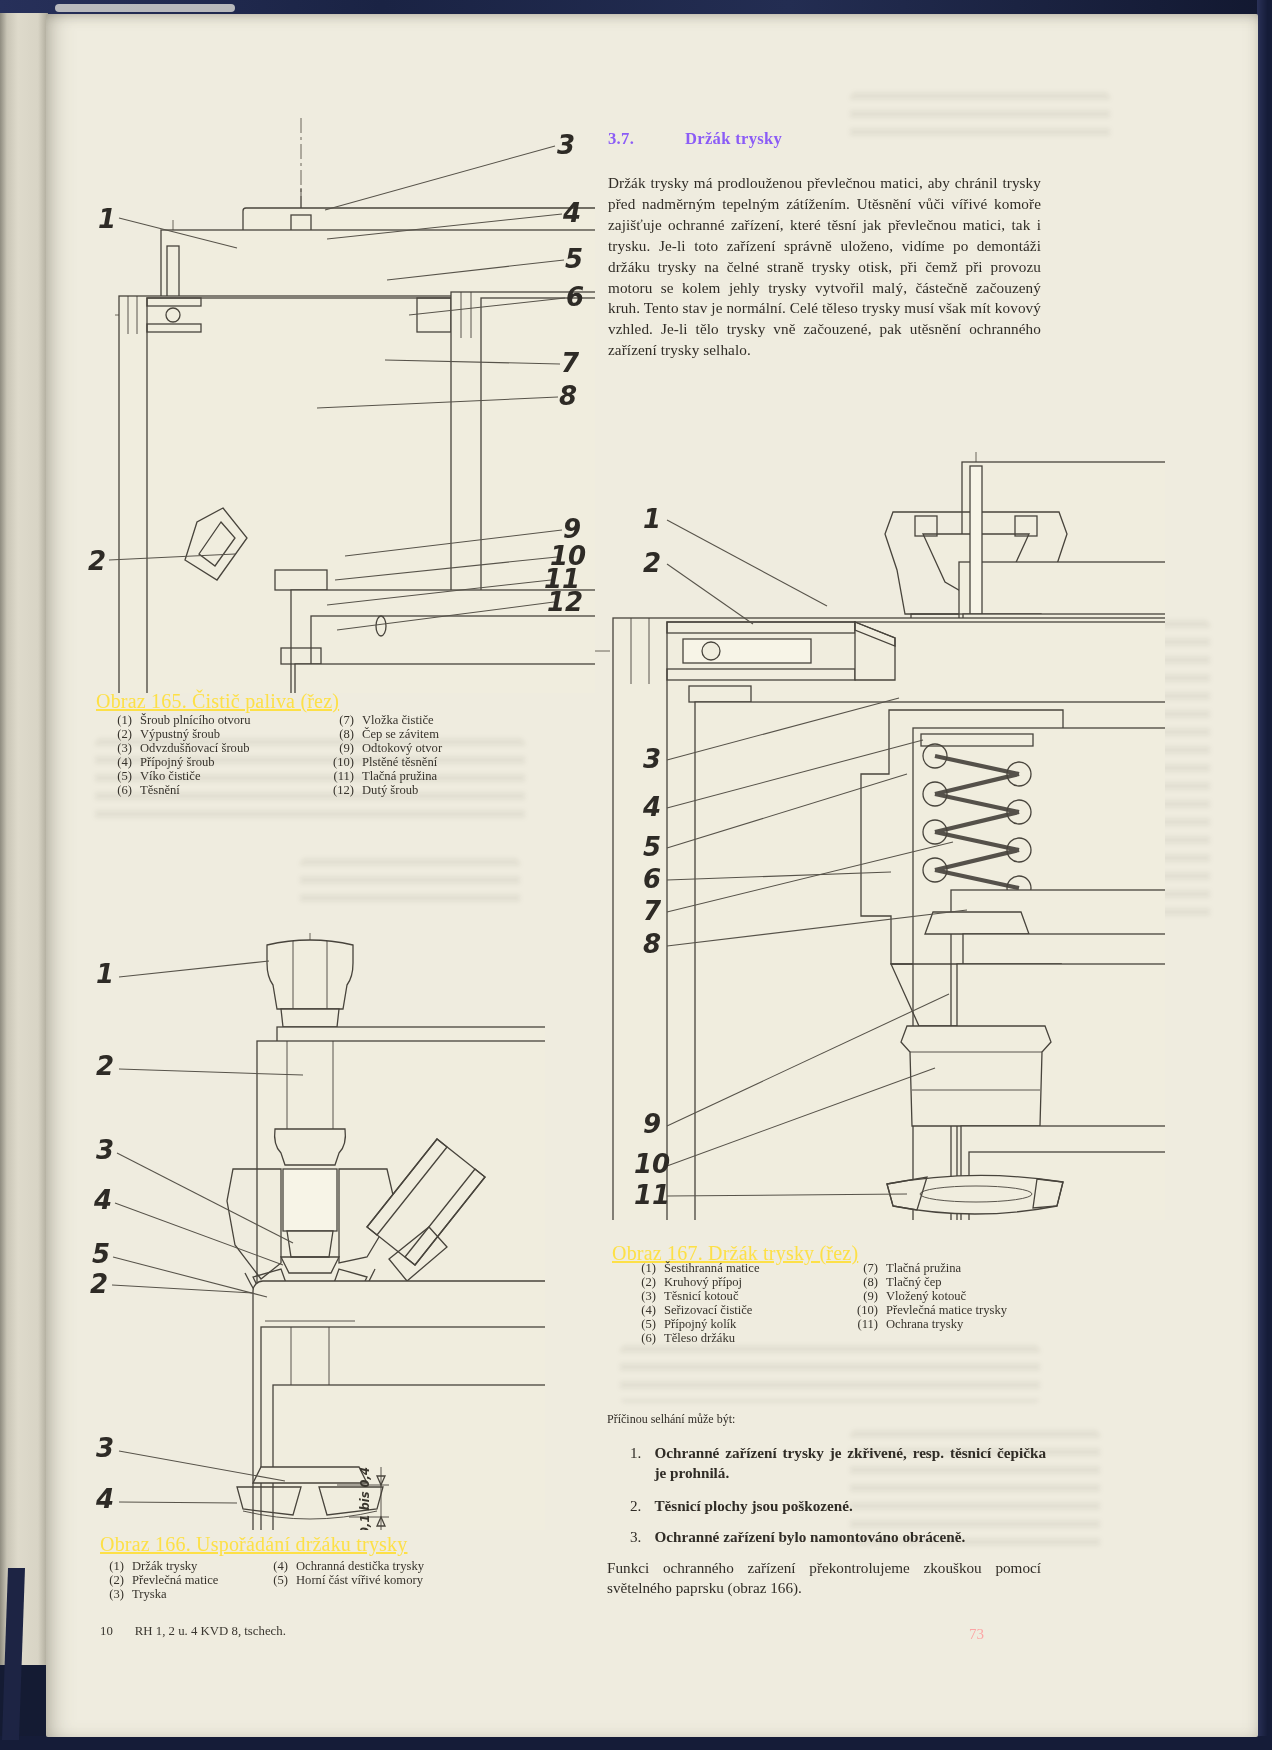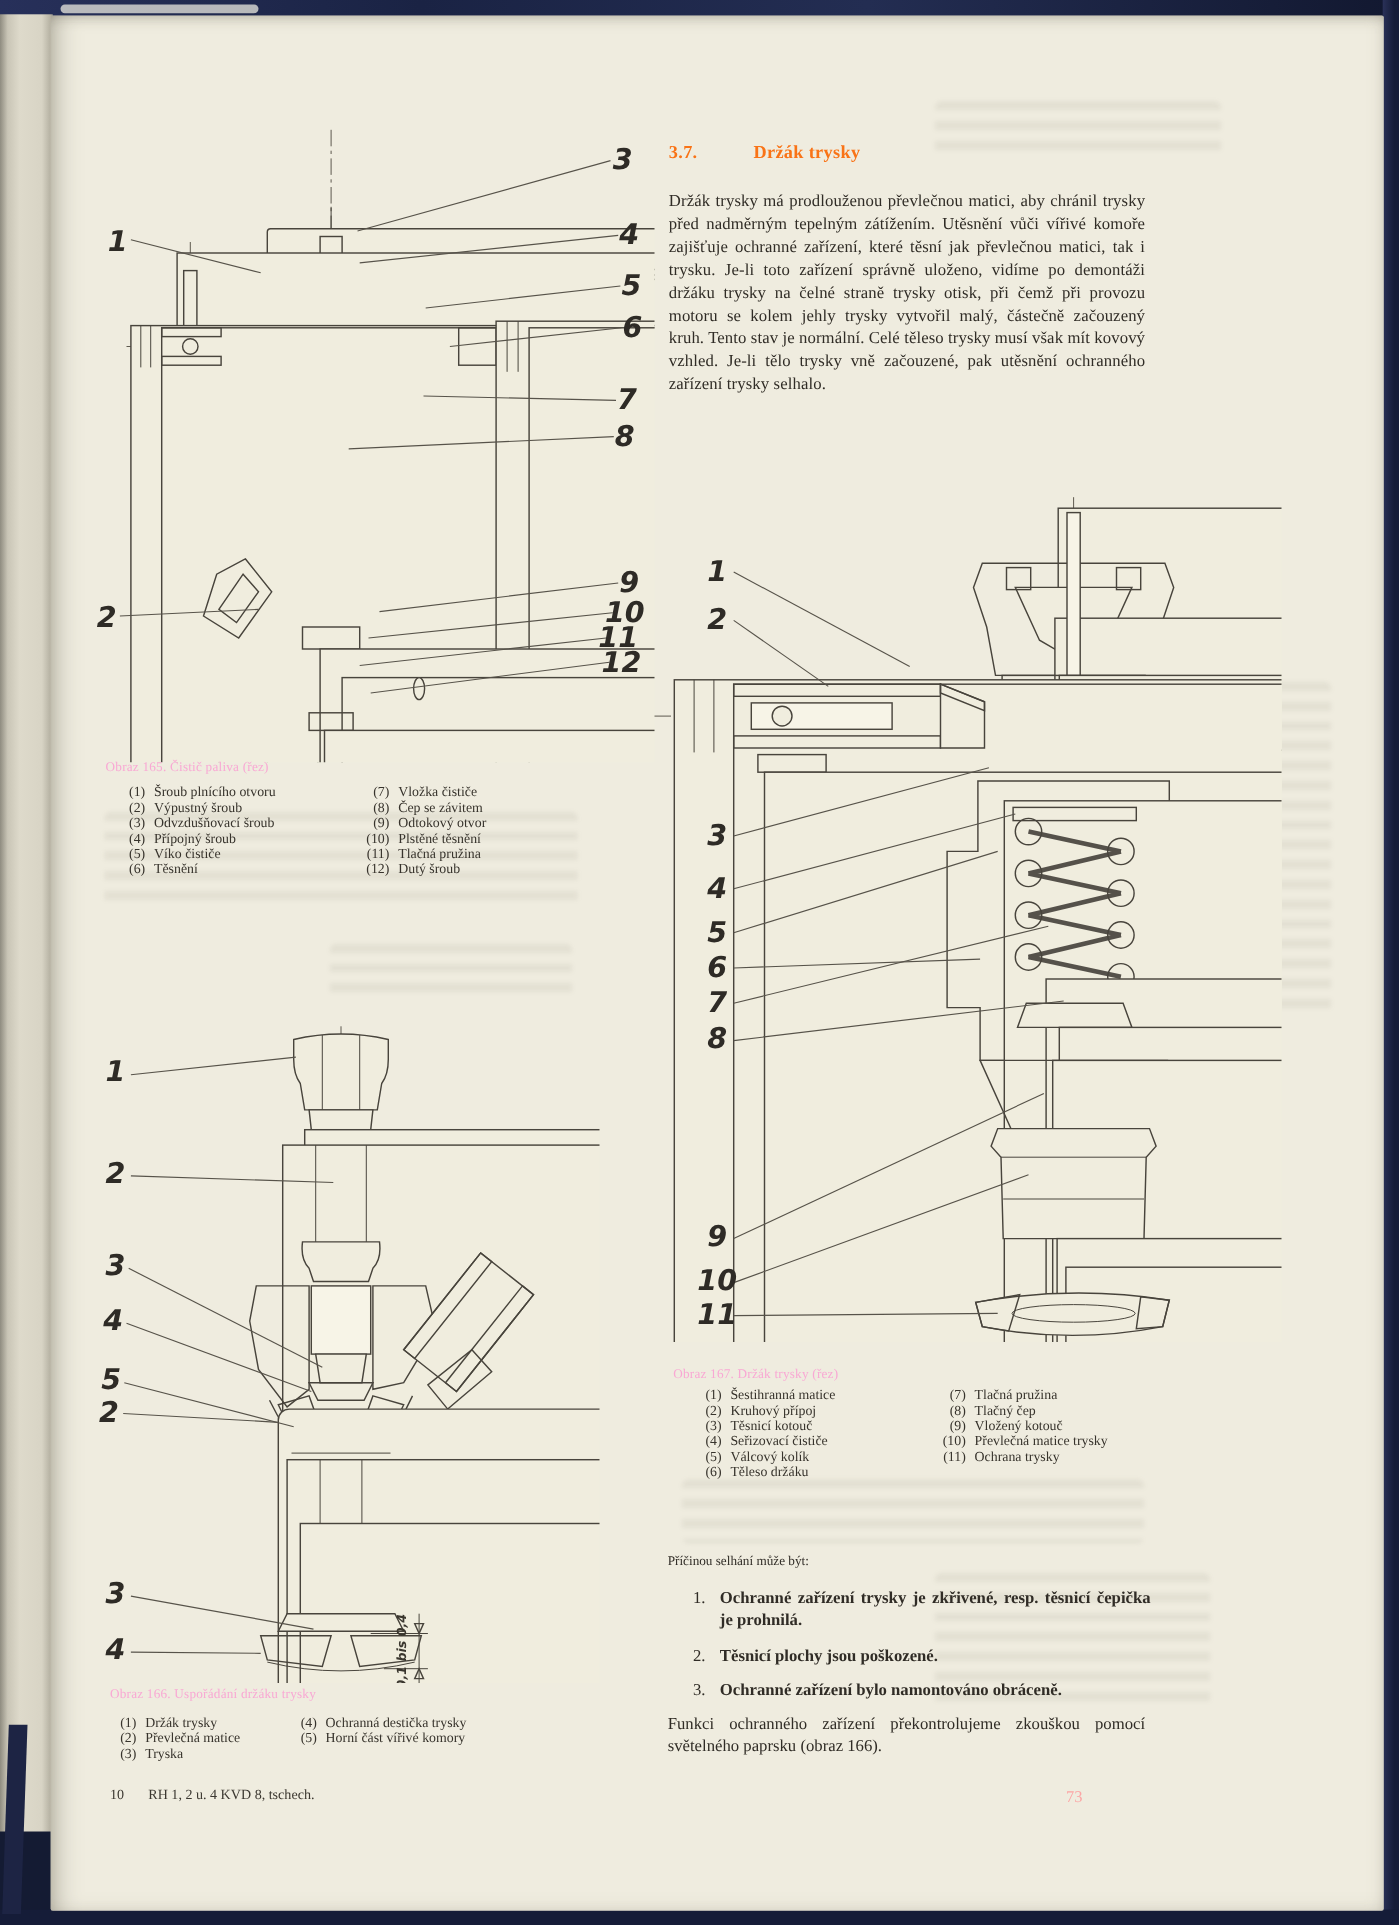--- a/index.html
+++ b/index.html
@@ -15,24 +15,24 @@
   .page-stack{position:absolute;left:0;top:13px;width:48px;height:1652px;
               background:linear-gradient(90deg,#8f8c80 0,#c9c5b6 7px,#dedacb 18px,#d8d4c5 38px,#b5b1a2 46px,#97948a 48px);}
   .cover-left-low{position:absolute;left:5px;top:1568px;width:17px;height:172px;background:#1d2444;transform:skewX(-2deg);}
   .paper{position:absolute;left:46px;top:14px;width:1212px;height:1723px;background:#efecdf;border-radius:2px;
          box-shadow:inset 14px 0 24px -12px rgba(90,85,70,.5), inset -7px 0 16px -9px rgba(120,115,100,.35), inset 0 8px 14px -9px rgba(80,75,60,.35);}
   .smudge{position:absolute;background:repeating-linear-gradient(180deg, rgba(110,105,88,.085) 0 8px, rgba(110,105,88,0) 8px 18px);
           filter:blur(2px);border-radius:6px;pointer-events:none;}
   .speck{position:absolute;background:#4a463e;border-radius:50%;opacity:.55;}
 
   
-  .sec-head{position:absolute;display:flex;color:#f97316;font-weight:bold;font-size:16.6px;letter-spacing:.3px;}
+  .sec-head{position:absolute;display:flex;color:#8b5cf6;font-weight:bold;font-size:16.6px;letter-spacing:.3px;}
   .sec-num{width:77px;flex:none;}
   .body-text{position:absolute;font-size:15.2px;line-height:20.9px;color:#302c26;text-align:justify;letter-spacing:.1px;}
-  .fig-caption{position:absolute;font-size:12px;color:#f9a8d4;letter-spacing:.2px;}
+  .fig-caption{position:absolute;font-size:20px;color:#fde047;letter-spacing:.2px;text-decoration:underline;}
   .legend{position:absolute;font-size:12.6px;line-height:13.9px;color:#37332c;}
   .lrow{display:flex;}
   .ln{width:36px;text-align:right;padding-right:8px;flex:none;}
   .fail-intro{position:absolute;font-size:12px;color:#302c26;}
   .fail-item{position:absolute;display:flex;gap:13px;font-size:15.2px;line-height:20.4px;color:#302c26;width:416px;}
   .fnum{flex:none;}
   .ftxt{text-align:justify;font-weight:bold;}
   .closing{position:absolute;font-size:15.2px;line-height:20.4px;color:#302c26;text-align:justify;}
   .footer-note{position:absolute;display:flex;gap:22px;font-size:12.8px;color:#3b3730;}
   .pagenum{position:absolute;font-size:15px;color:#fca5a5;}
@@ -447,21 +447,21 @@
     <div class="lrow">
         <span class="ln">(3)</span>
         <span>Těsnicí kotouč</span>
       </div>
     <div class="lrow">
         <span class="ln">(4)</span>
         <span>Seřizovací čističe</span>
       </div>
     <div class="lrow">
         <span class="ln">(5)</span>
-        <span>Válcový kolík</span>
+        <span>Přípojný kolík</span>
       </div>
     <div class="lrow">
         <span class="ln">(6)</span>
         <span>Těleso držáku</span>
       </div>
   </div>
   <div class="legend" style="left:842px;top:1262px">
     <div class="lrow">
         <span class="ln">(7)</span>
         <span>Tlačná pružina</span>

